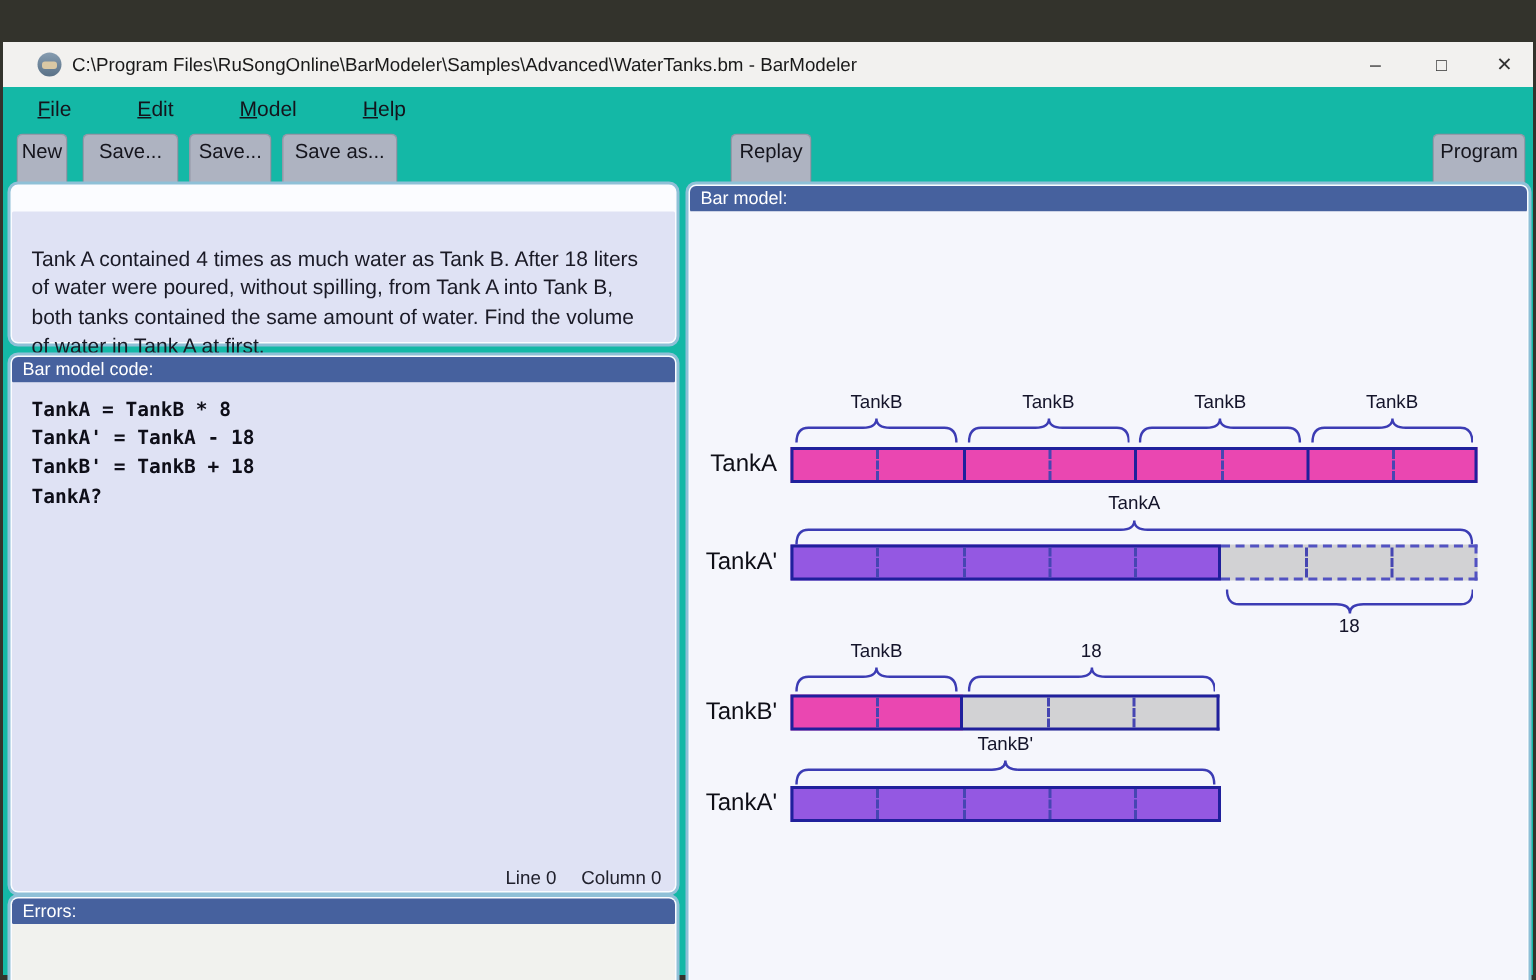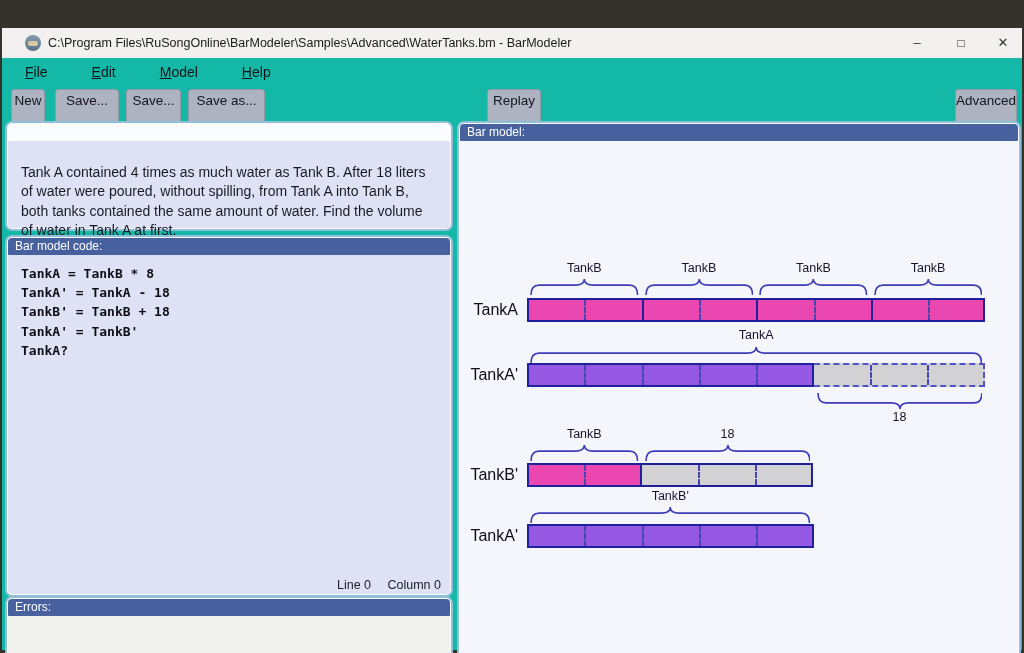--- a/index.html
+++ b/index.html
@@ -78,36 +78,35 @@
     <span class="menu-item">Edit</span>
     <span class="menu-item">Model</span>
     <span class="menu-item">Help</span>
   </div>
 
   <div class="tb-btn" id="btn-new">New</div>
   <div class="tb-btn" id="btn-open">Save...</div>
   <div class="tb-btn" id="btn-save">Save...</div>
   <div class="tb-btn" id="btn-saveas">Save as...</div>
   <div class="tb-btn" id="btn-replay">Replay</div>
-  <div class="tb-btn" id="btn-settings">Advanced</div>
+  <div class="tb-btn" id="btn-settings">Program</div>
 
   <div class="panel" id="panel-word">
     <div class="panel-body">
       <div id="word-text">Tank A contained 4 times as much water as Tank B. After 18 liters of water were poured, without spilling, from Tank A into Tank B, both tanks contained the same amount of water. Find the volume of water in Tank A at first.</div>
     </div>
   </div>
 
   <div class="panel" id="panel-code">
     <div class="panel-header">Bar model code:</div>
     <div class="panel-body">
       <div id="code-editor">
         <div class="code-line">TankA = TankB * 8</div>
         <div class="code-line">TankA' = TankA - 18</div>
         <div class="code-line">TankB' = TankB + 18</div>
-        <div class="code-line">TankA' = TankB'</div>
         <div class="code-line">TankA?</div>
       </div>
       <div id="code-status">
         <span>Line 0</span>
         <span>Column 0</span>
       </div>
     </div>
   </div>
 
   <div class="panel" id="panel-errors">

